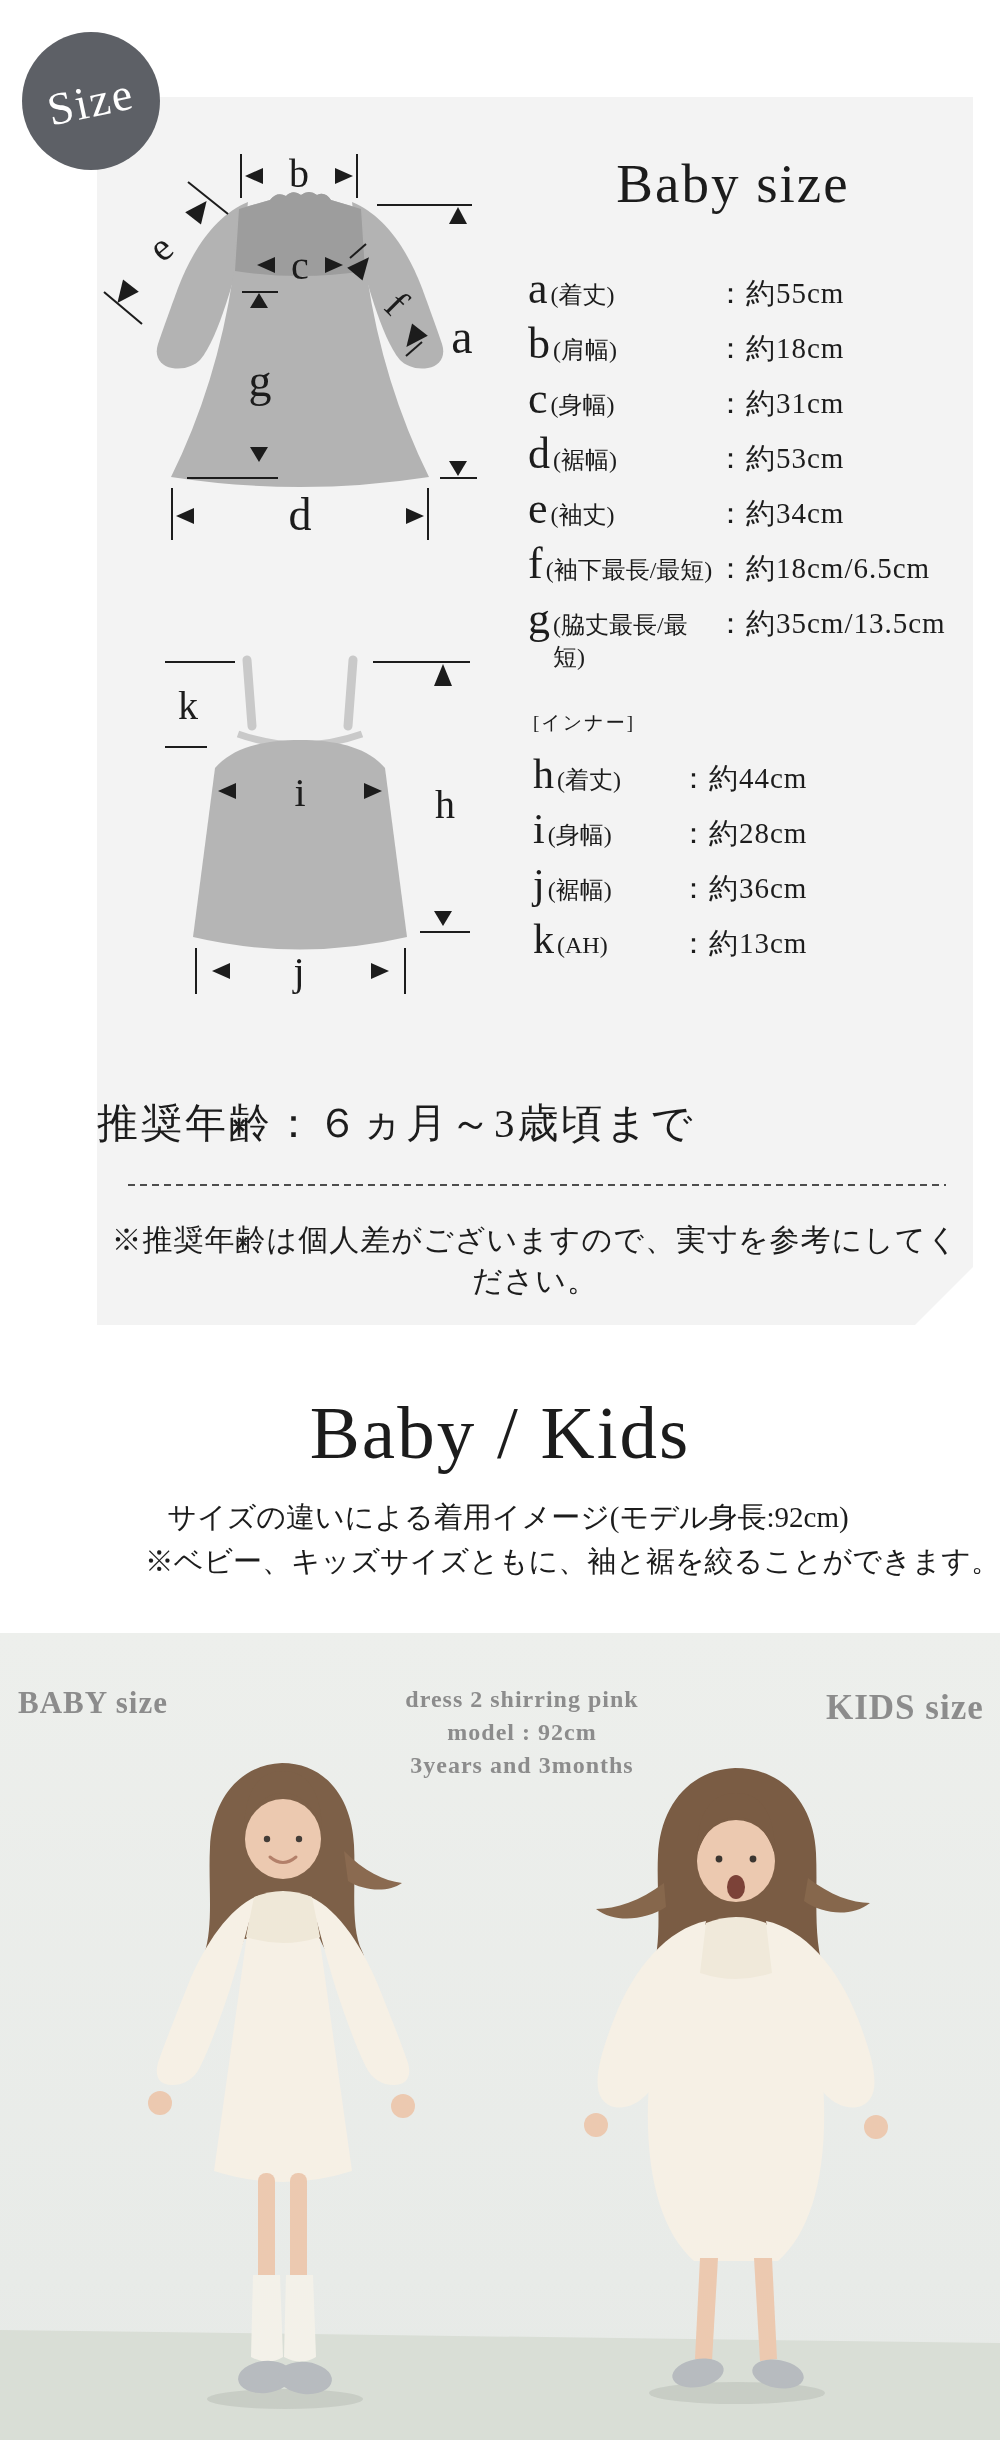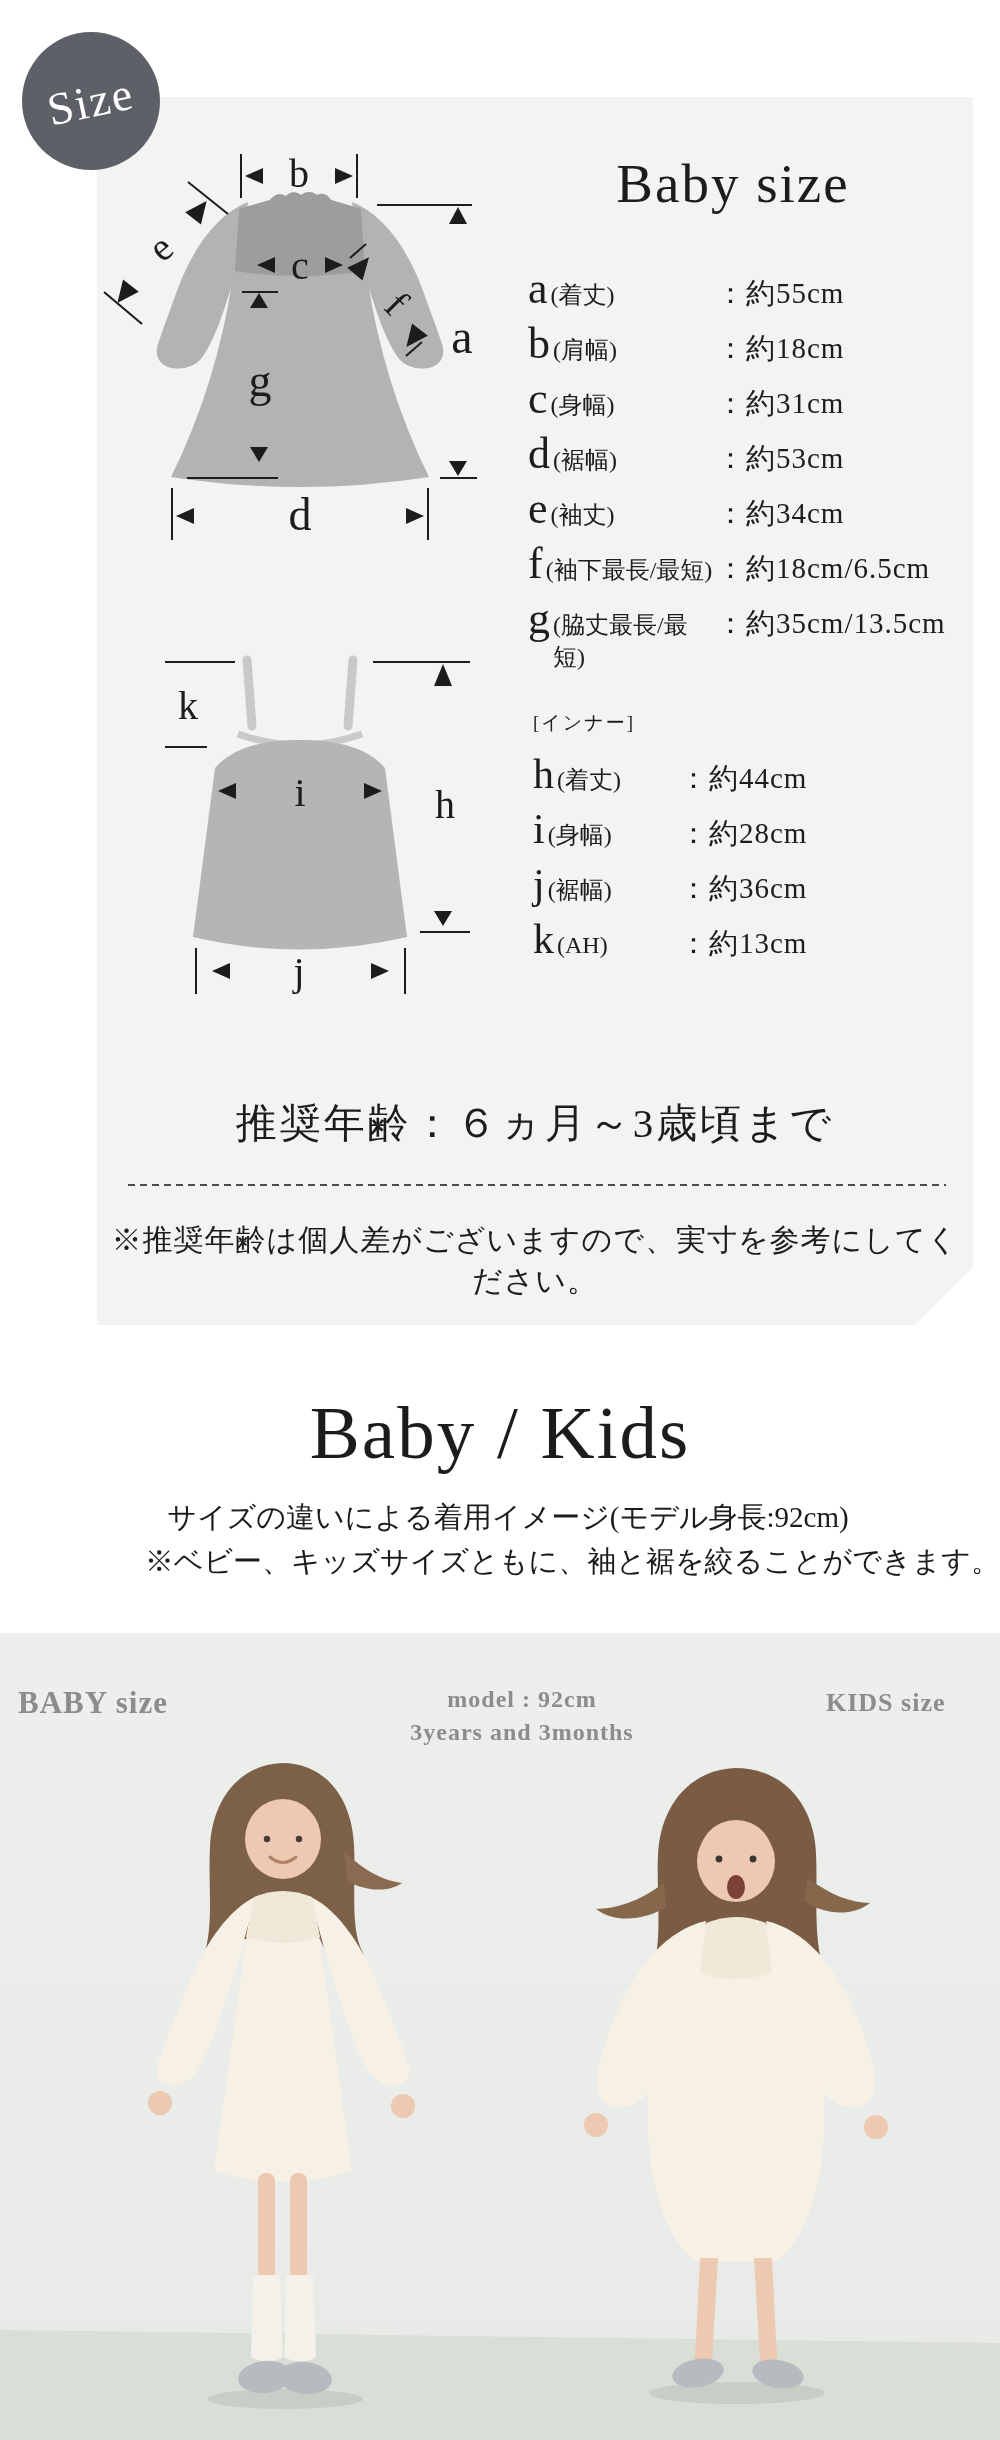--- a/index.html
+++ b/index.html
@@ -21,36 +21,36 @@
   .m-lab{display:flex;align-items:baseline;width:188px;flex:0 0 auto;}
   .m-letter{font-size:44px;line-height:1;}
   .m-part{font-size:24px;margin-left:3px;letter-spacing:0;}
   .m-val{font-size:29px;letter-spacing:1px;}
 
   .inner-title{left:533px;top:710px;font-size:19px;letter-spacing:2px;}
   .mlist.inner{left:533px;top:753px;}
   .inner .m-lab{width:146px;}
   .inner .m-letter{font-size:42px;}
 
-  .age-line{left:97px;top:1096px;width:876px;text-align:center;font-size:41px;letter-spacing:3px;}
+  .age-line{left:97px;top:1096px;width:876px;text-align:left;font-size:41px;letter-spacing:3px;}
   .dashed{left:128px;top:1184px;width:818px;height:2px;
           background:repeating-linear-gradient(to right,#4d4d4d 0 7px,transparent 7px 12px);}
   .age-note{left:97px;top:1220px;width:876px;text-align:center;font-size:30px;letter-spacing:1px;}
 
   
   .cmp-title{left:0;top:1390px;width:1000px;text-align:center;font-size:75px;letter-spacing:2px;}
   .cmp-sub1{left:0;top:1498px;width:1000px;text-align:center;font-size:29px;margin-left:8px;}
   .cmp-sub2{left:0;top:1542px;width:1000px;text-align:right;font-size:29px;}
 
   
   .photo{left:0;top:1633px;width:1000px;height:807px;
          background:linear-gradient(to bottom,#edefec 0%,#e8ebe8 80%,#e6e9e6 100%);}
   .photo-label{position:absolute;color:#8c8c8c;font-weight:bold;letter-spacing:1px;}
   .lbl-baby{left:18px;top:52px;font-size:31px;}
-  .lbl-kids{left:826px;top:55px;font-size:26px;}
+  .lbl-kids{left:826px;top:55px;font-size:35px;}
   .lbl-center{left:310px;top:50px;width:424px;text-align:center;font-size:24px;line-height:33px;}
 
   svg text{font-family:"Liberation Serif","DejaVu Serif",serif;fill:#1c1c1c;}
   .dim line{stroke:#1c1c1c;stroke-width:2;}
   .dim polygon{fill:#1c1c1c;}
 </style>
 </head>
 <body>
 
 <div class="page">
@@ -291,19 +291,20 @@
           <circle cx="876" cy="494" r="12" fill="#ecc9b0"></circle>
         <path fill="#ecc9b0" d="M 700 625 L 718 625 L 712 728 L 695 726 Z"></path>
         <path fill="#ecc9b0" d="M 754 625 L 772 625 L 777 726 L 760 728 Z"></path>
         <ellipse cx="698" cy="740" rx="26" ry="14" fill="#b7bbbf" transform="rotate(-10 698 740)"></ellipse>
         <ellipse cx="778" cy="741" rx="26" ry="14" fill="#b7bbbf" transform="rotate(10 778 741)"></ellipse>
       </g>
     </svg>
 
     <div class="photo-label lbl-baby">BABY size</div>
     <div class="photo-label lbl-center">
+      <div>dress 2 shirring pink</div>
       <div>model : 92cm</div>
       <div>3years and 3months</div>
     </div>
     <div class="photo-label lbl-kids">KIDS size</div>
   </div>
 
 </div>
 
 </body></html>

